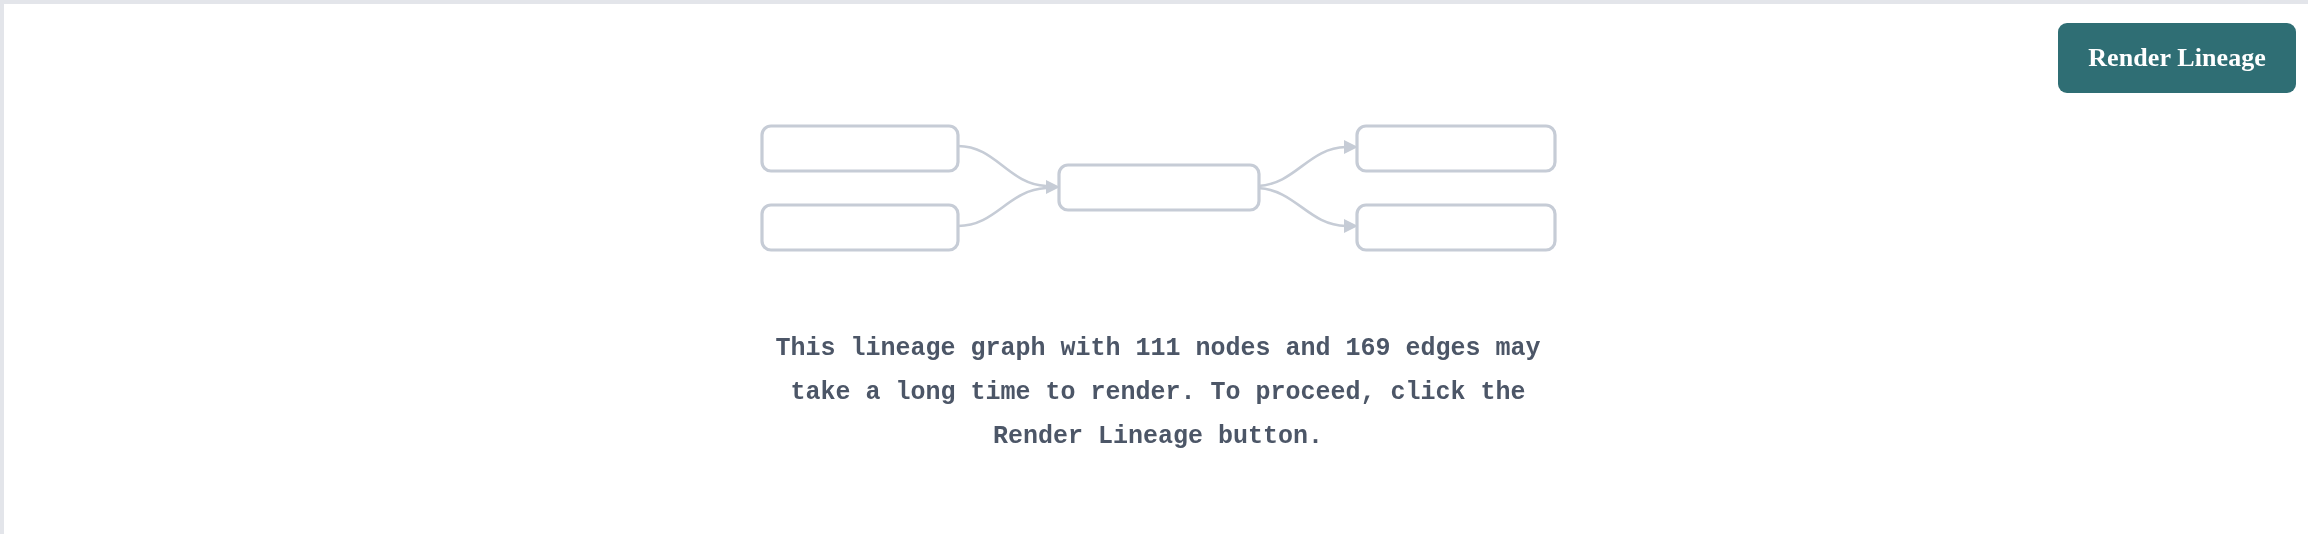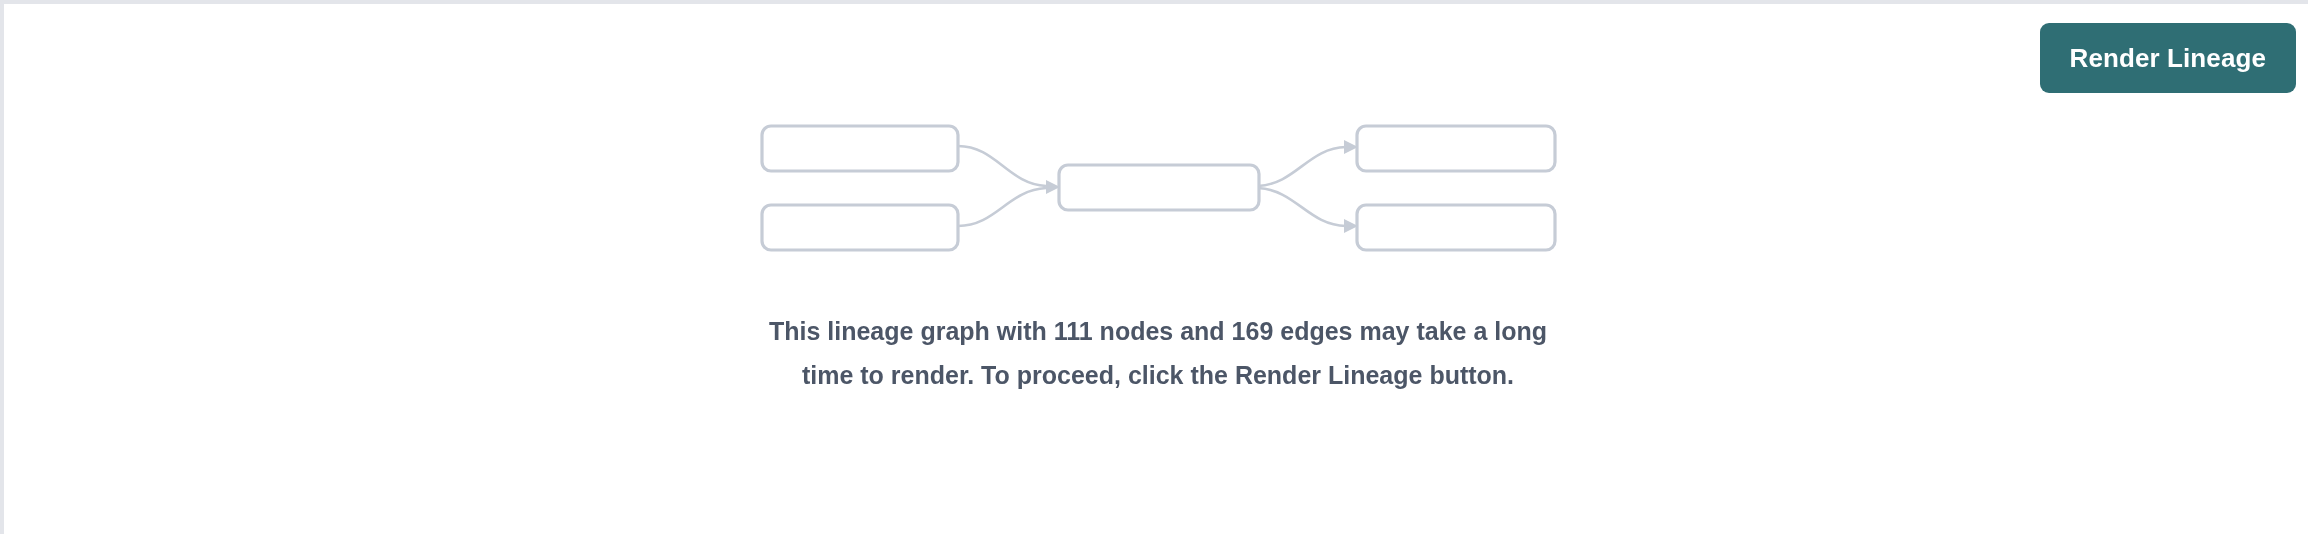--- a/index.html
+++ b/index.html
@@ -36,21 +36,21 @@
     justify-content: flex-end;
   }
   .render-btn {
     box-sizing: border-box;
     height: 70px;
     padding: 0 30px;
     background: #2f6e74;
     color: #ffffff;
     border: none;
     border-radius: 9px;
-    font-family: Liberation Sans, sans-serif;
+    font-family: Liberation Serif, serif;
     font-size: 26px;
     font-weight: bold;
     letter-spacing: 0.1px;
     line-height: 70px;
     cursor: pointer;
     white-space: nowrap;
   }
 
   
   .empty-state {
@@ -76,24 +76,24 @@
   .edge-path {
     fill: none;
     stroke: #c6ccd6;
     stroke-width: 2.6;
   }
   .edge-head {
     fill: #c6ccd6;
   }
 
   .empty-message {
-    margin-top: 35px;
+    margin-top: 53px;
     width: 790px;
     text-align: center;
-    font-family: Liberation Sans, sans-serif;
+    font-family: Liberation Mono, monospace;
     font-size: 25px;
     font-weight: bold;
     line-height: 44px;
     color: #4c5667;
   }
 </style>
 </head>
 <body>
 
 <div class="panel">

